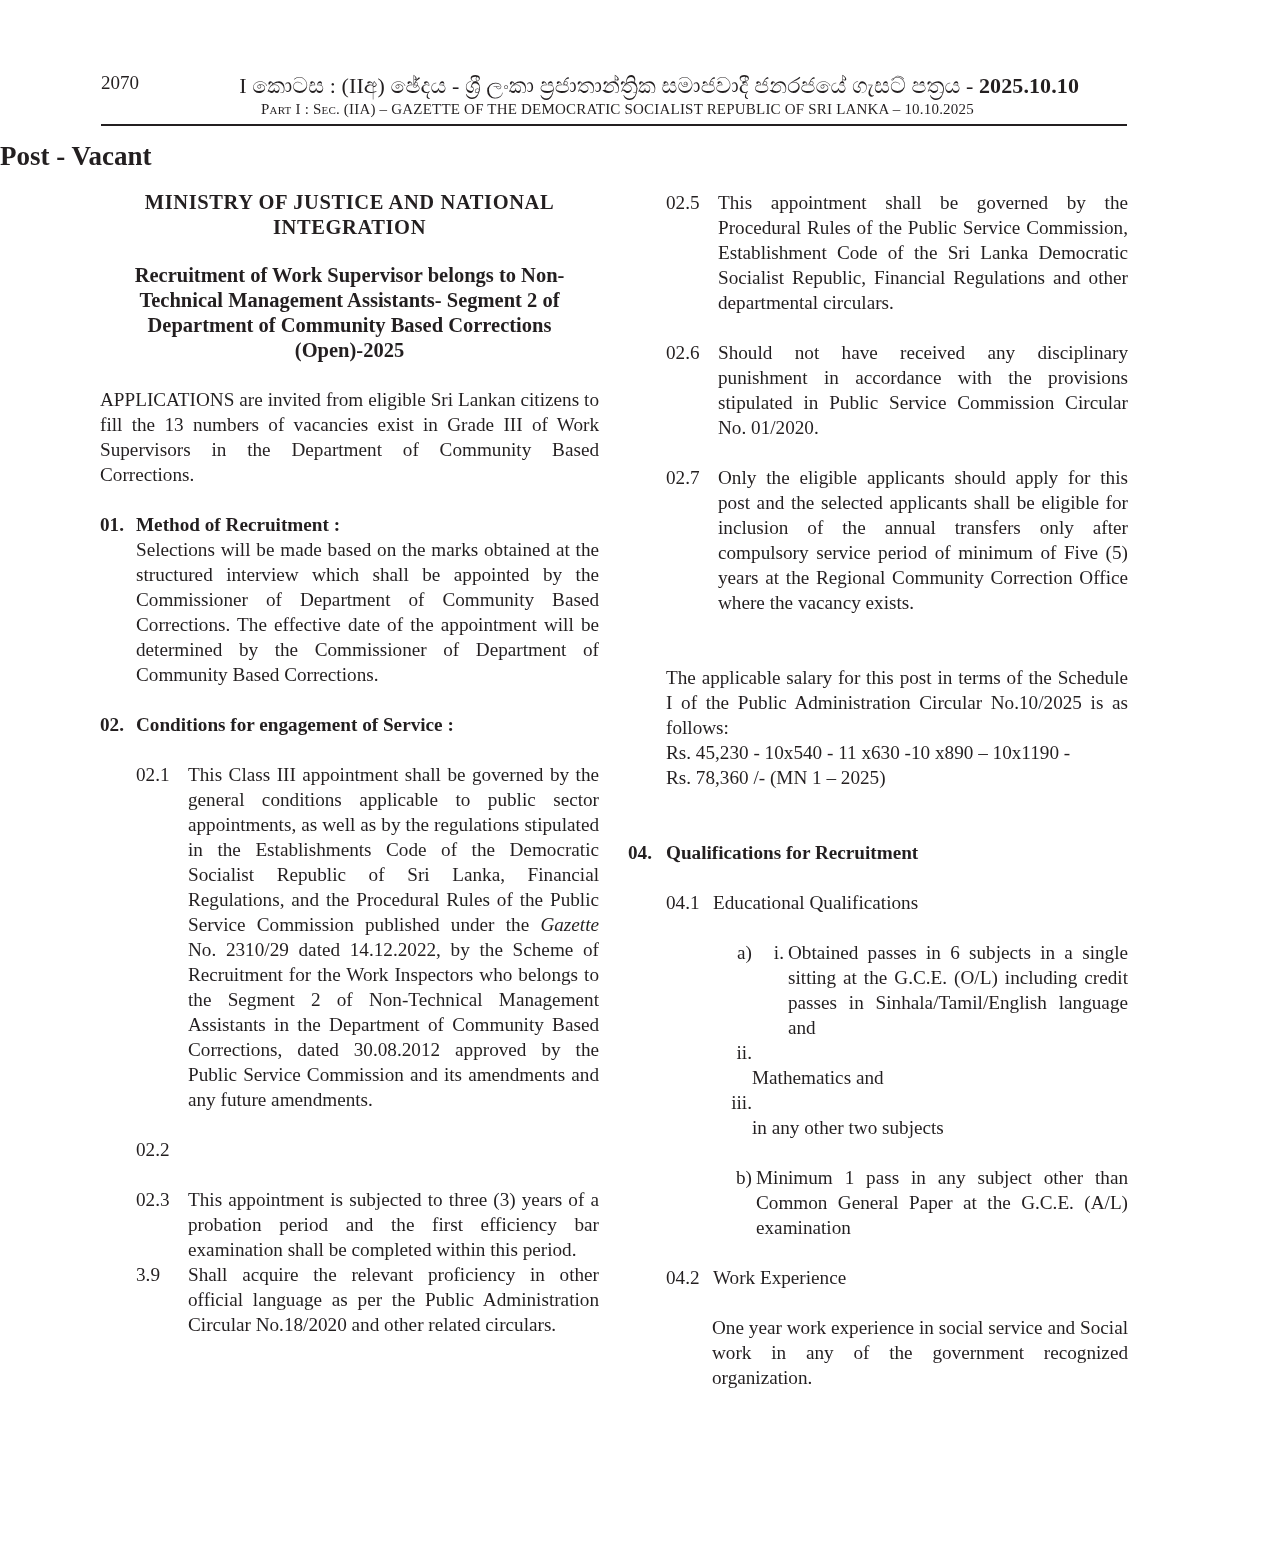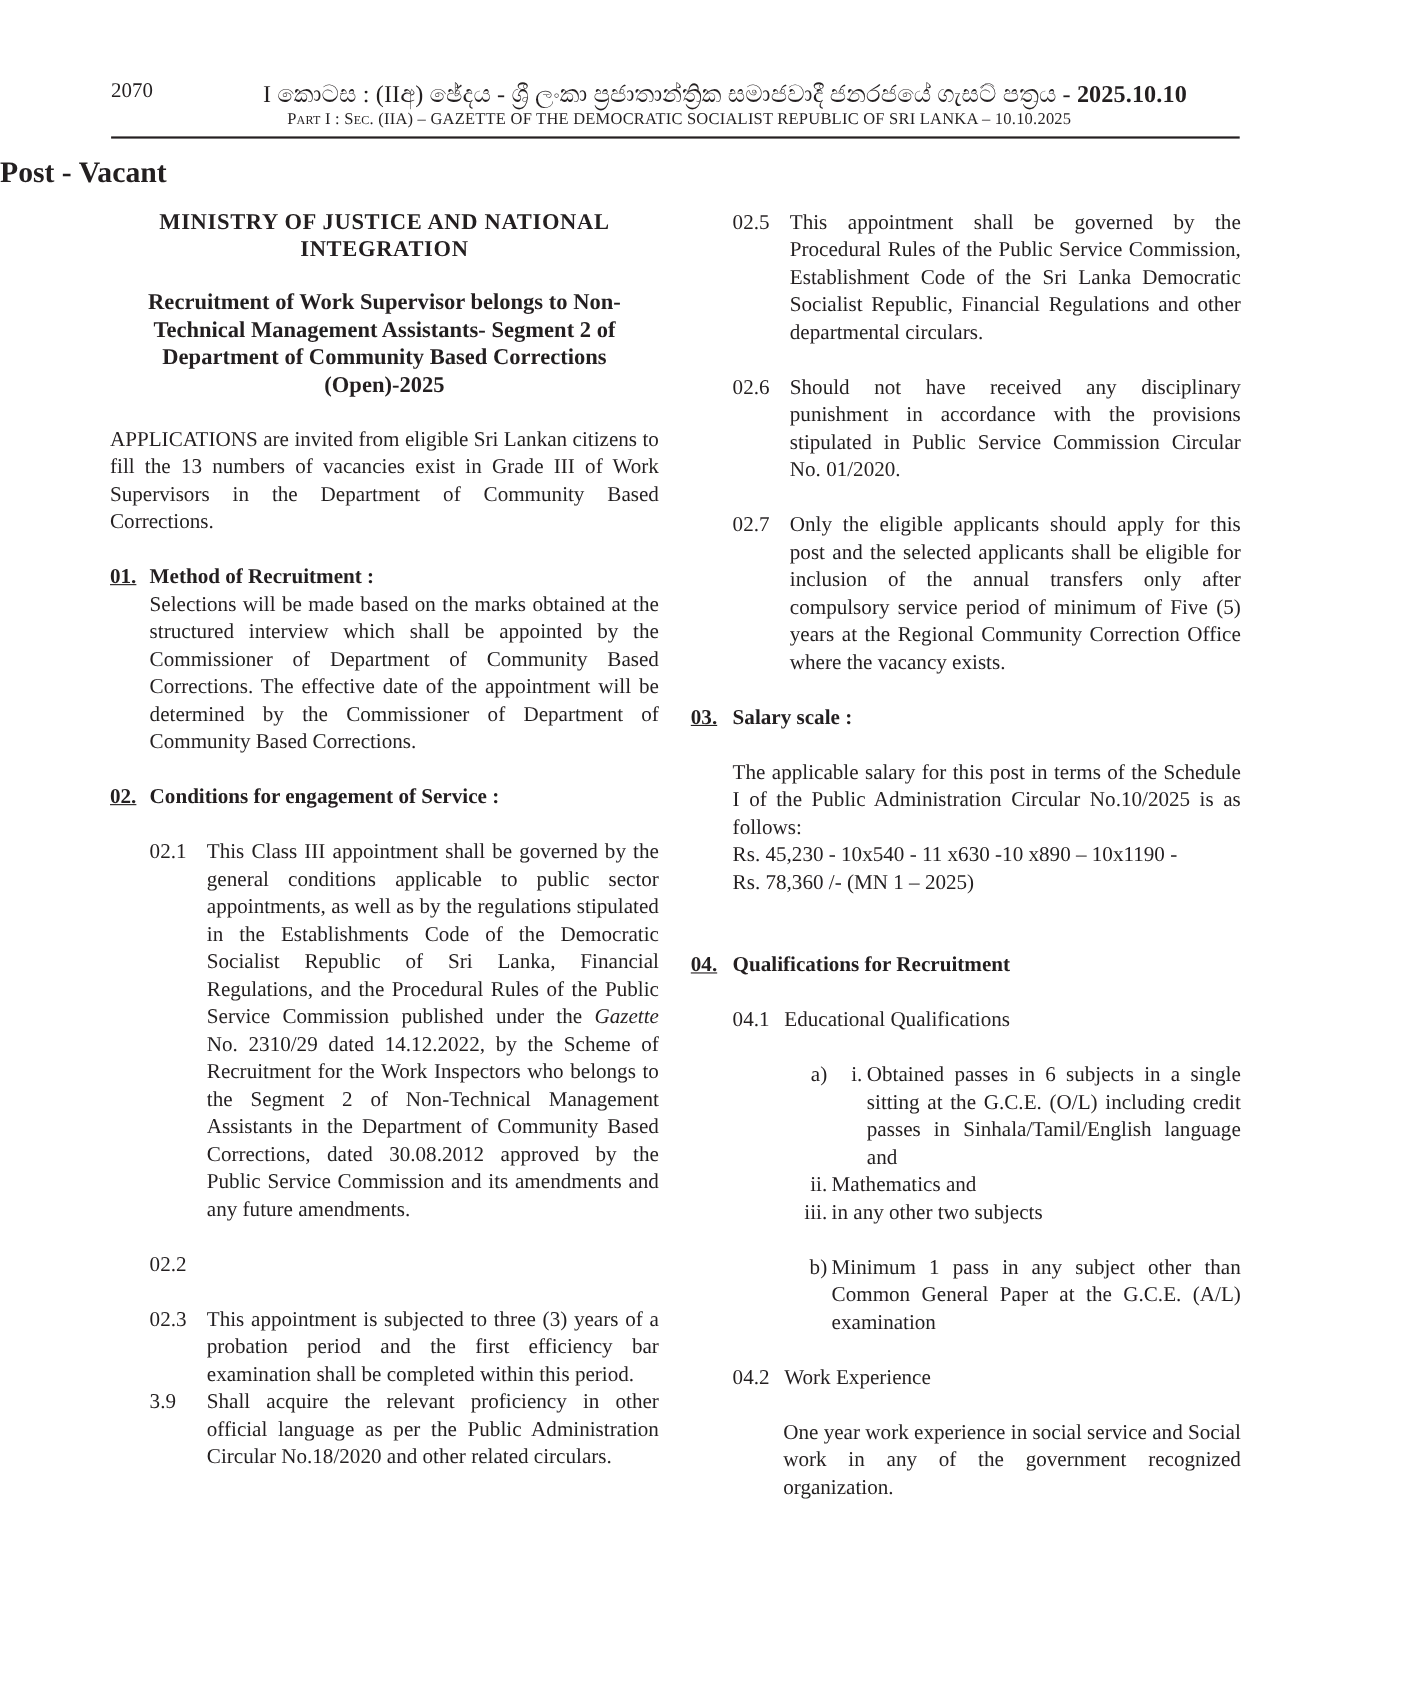--- a/index.html
+++ b/index.html
@@ -18,35 +18,35 @@
 
   .col { position:absolute; top:190px; font-size:19.2px; line-height:25px; }
   .col-left { left:100px; width:499px; }
   .col-right { left:628px; width:500px; }
 
   .center-bold { text-align:center; font-weight:bold; }
   .ministry { font-size:20.5px; letter-spacing:0.6px; line-height:25px; }
   .recruit-title { font-size:20.5px; line-height:25px; margin-top:23px; }
   .intro { text-align:justify; text-align-last:left; margin-top:24px; }
   .sec-head { font-weight:bold; display:flex; }
-  .sec-head .num { width:36px; flex:none;text-decoration:underline; }
+  .sec-head .num { width:36px; flex:none; }
   .indent-block { margin-left:36px; text-align:justify; }
   .just { text-align:justify; text-align-last:left; }
   .clause { display:flex; margin-left:36px; }
   .clause .num { width:52px; flex:none; }
   .clause .txt { flex:1; text-align:justify; text-align-last:left; }
   .rclause { display:flex; margin-left:38px; }
   .rclause .num { width:52px; flex:none; }
   .rclause .txt { flex:1; text-align:justify; text-align-last:left; }
   .gap { height:25px; }
   .subitem { display:flex; margin-left:88px; }
   .subitem .lab { width:36px; flex:none; text-align:right; padding-right:4px; }
   .subitem .roman { width:28px; flex:none; text-align:right; padding-right:4px; }
   .subitem .txt { flex:1; text-align:justify; text-align-last:left; }
-  .roman-row { display:flex; margin-left:124px; }
+  .roman-row { display:flex; margin-left:124px;flex-direction:column; }
   .roman-row .roman { width:28px; flex:none; text-align:right; padding-right:4px; margin-left:-28px; }
   .roman-row .txt { flex:1; text-align:justify; text-align-last:left; }
   .work-exp { margin-left:84px; text-align:justify; text-align-last:left; }
   i { font-style:italic; }
 </style>
 </head>
 <body>
 
 <div class="page-number">2070</div>
 <div class="header-si">
@@ -112,24 +112,20 @@
     <span class="txt">Should not have received any disciplinary punishment in accordance with the provisions stipulated in Public Service Commission Circular No. 01/2020.</span>
   </div>
   <div class="gap"></div>
 
   <div class="rclause">
     <span class="num">02.7</span>
     <span class="txt">Only the eligible applicants should apply for this post and the selected applicants shall be eligible for inclusion of the annual transfers only after compulsory service period of minimum of Five (5) years at the Regional Community Correction Office where the vacancy exists.</span>
   </div>
   <div class="gap"></div>
 
-  <div class="sec-head">
-    <span class="num" style="width:38px">03.</span>
-    <span>Salary scale :</span>
-  </div>
   <div class="gap"></div>
   <div class="just" style="margin-left:38px">The applicable salary for this post in terms of the Schedule I of the Public Administration Circular No.10/2025 is as follows:</div>
   <div style="margin-left:38px; white-space:nowrap">Rs. 45,230 - 10x540 - 11 x630 -10 x890 – 10x1190 -</div>
   <div style="margin-left:38px">Rs. 78,360 /- (MN 1 – 2025)</div>
   <div class="gap"></div>
   <div class="gap"></div>
 
   <div class="sec-head">
     <span class="num" style="width:38px">04.</span>
     <span>Qualifications for Recruitment</span>

